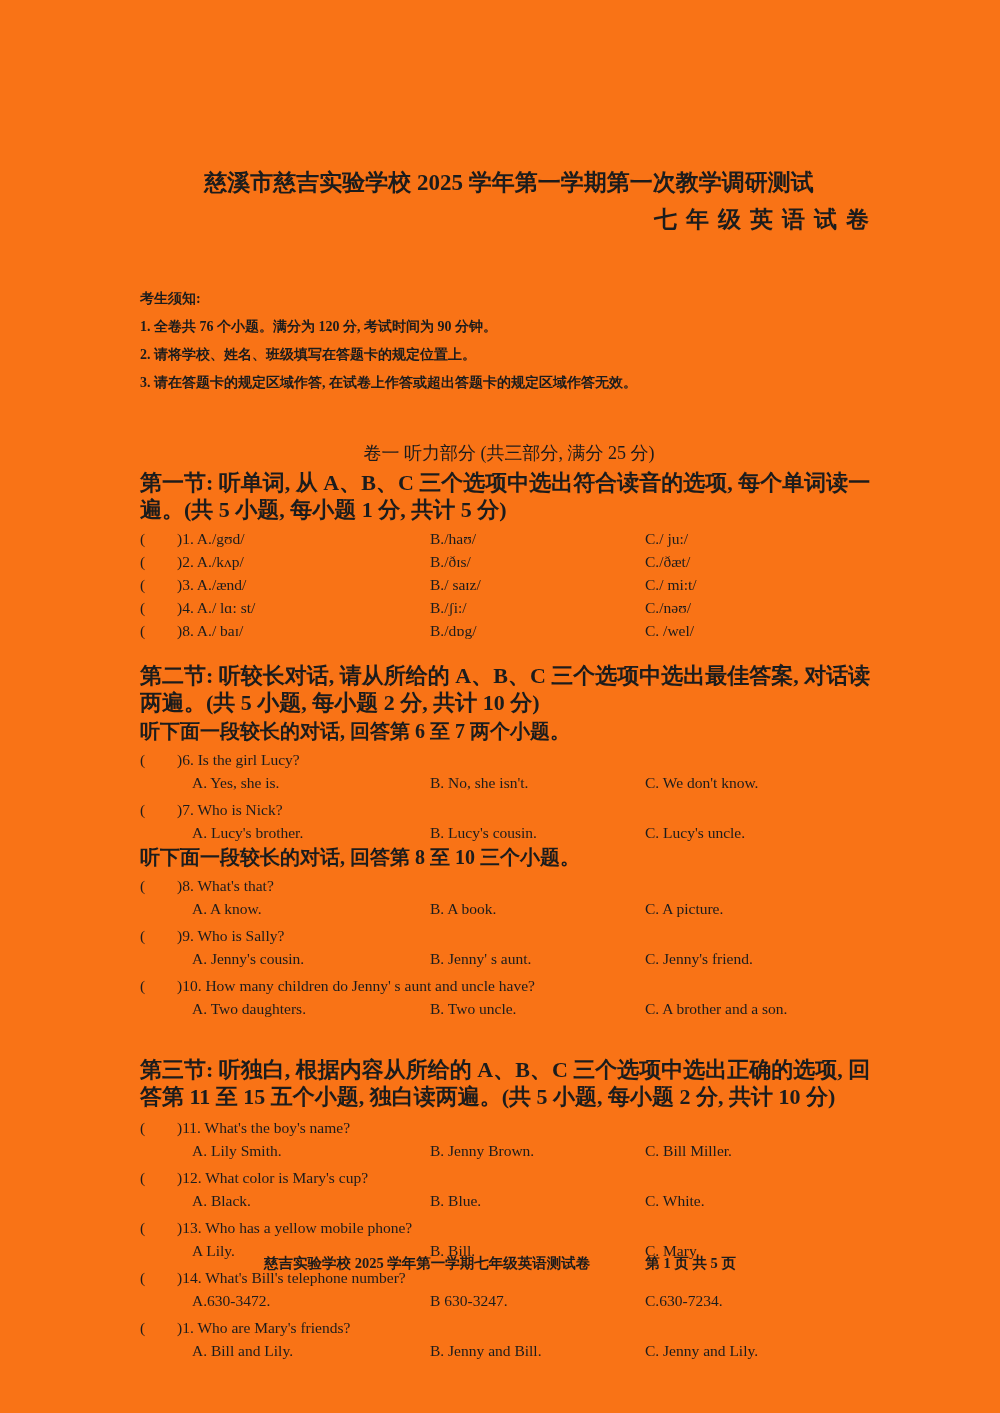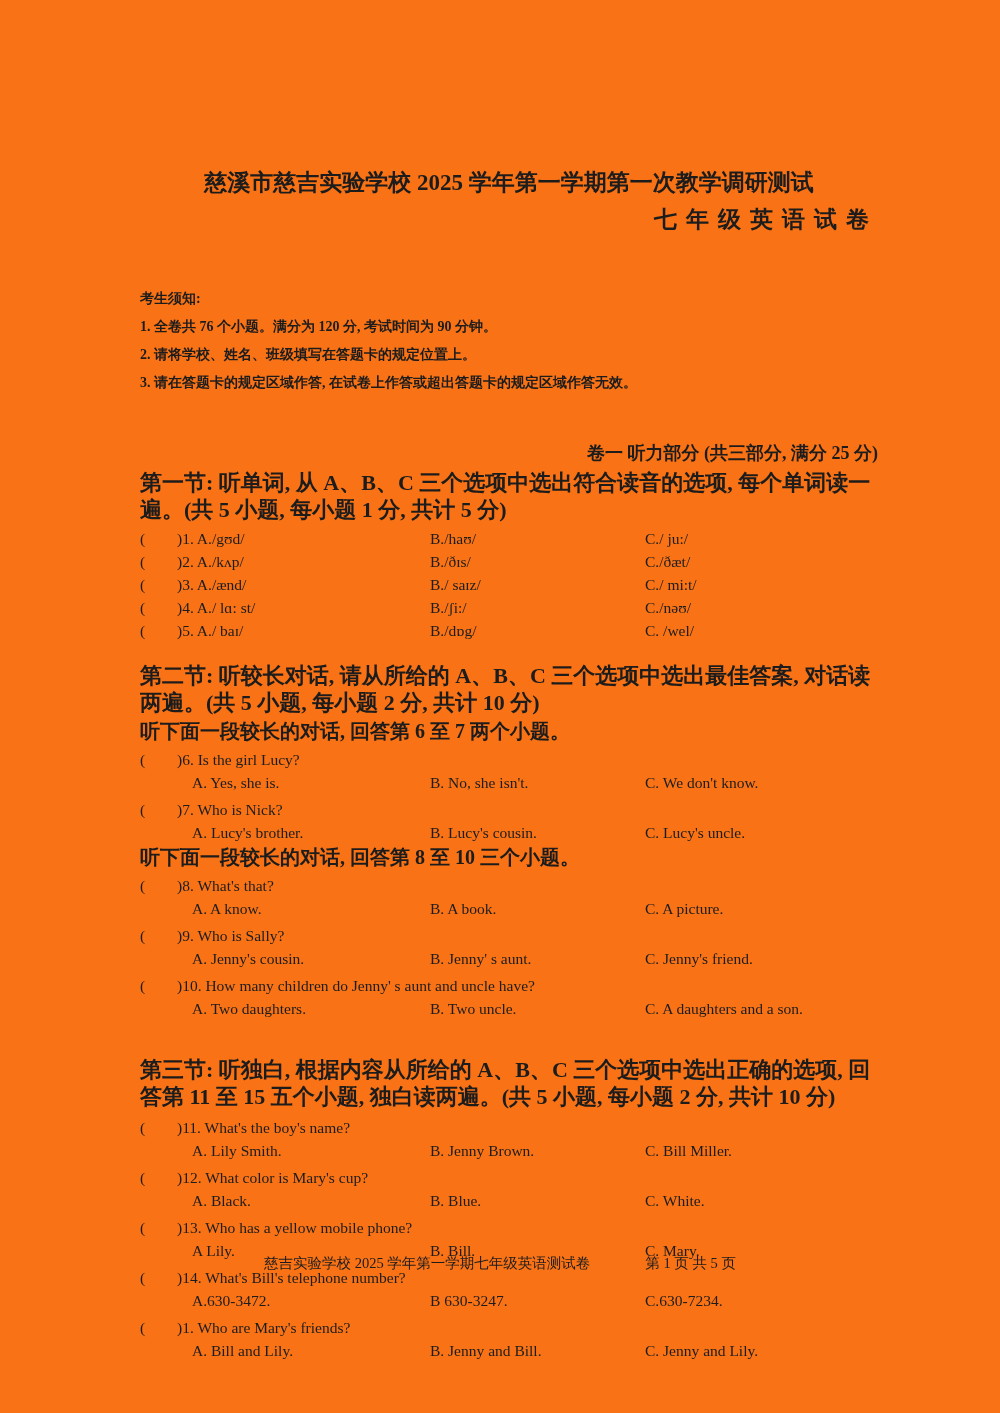--- a/index.html
+++ b/index.html
@@ -6,39 +6,39 @@
   .page{
     width:1000px;height:1413px;margin:0 auto;background:#f97316;
     box-sizing:border-box;padding:168px 122px 0 140px;
     font-family:"Liberation Serif","DejaVu Serif",serif;
     color:#1c1c1c;position:relative;overflow:hidden;
   }
   .title1{text-align:center;font-size:23px;font-weight:bold;line-height:30px;margin:0 0 0 0;}
   .title2{text-align:right;font-size:23px;font-weight:bold;letter-spacing:9px;line-height:30px;margin:7px 0 0 0;}
   .notice{margin-top:50px;}
   .notice p{margin:0;font-weight:bold;font-size:14px;line-height:28px;}
-  .sec-header{text-align:right;font-weight:bold;font-size:18px;margin:44px 0 0 0;line-height:24px;}
+  .sec-header{text-align:center;font-weight:normal;font-size:18px;margin:44px 0 0 0;line-height:24px;}
   .para{font-weight:bold;font-size:22px;line-height:27px;margin:4px 0 0 0;}
   .sub-header{font-weight:bold;font-size:20px;line-height:22px;margin:4px 0 0 0;}
   .rows{margin-top:6px;}
   .opt-row{display:flex;font-size:15.5px;line-height:19px;margin-top:4px;}
   .opt-row .c1{width:290px;}
   .opt-row .c2{width:215px;}
   .opt-row .c3{flex:1;}
   .opt-row.indent{padding-left:52px;}
   .opt-row.indent .c1{width:238px;}
   .q-stem{font-size:15.5px;line-height:19px;margin-top:8px;}
   .bracket{display:inline-block;width:37px;}
   .qblock{margin-top:2px;}
   .gap-md{margin-top:22px;}
   .gap-lg{margin-top:38px;}
   .footer{
     position:absolute;left:0;right:0;bottom:140px;
     display:flex;justify-content:center;gap:55px;
-    font-weight:normal;font-size:14.5px;
+    font-weight:bold;font-size:14.5px;
   }
 </style>
 </head>
 <body>
 
 <div class="page">
 
   <h1 class="title1">慈溪市慈吉实验学校 2025 学年第一学期第一次教学调研测试</h1>
   <h2 class="title2">七年级英语试卷</h2>
 
@@ -67,21 +67,21 @@
         <span class="c1"><span class="bracket">(</span><span>)3. A./ænd/</span></span>
         <span class="c2">B./ saɪz/</span>
         <span class="c3">C./ mi:t/</span>
       </div>
       <div class="opt-row">
         <span class="c1"><span class="bracket">(</span><span>)4. A./ lɑ: st/</span></span>
         <span class="c2">B./ʃi:/</span>
         <span class="c3">C./nəʊ/</span>
       </div>
       <div class="opt-row">
-        <span class="c1"><span class="bracket">(</span><span>)5. A./ baɪ/</span></span>
+        <span class="c1"><span class="bracket">(</span><span>)8. A./ baɪ/</span></span>
         <span class="c2">B./dɒg/</span>
         <span class="c3">C. /wel/</span>
       </div>
     </div>
 
   <p class="para gap-md">第二节: 听较长对话, 请从所给的 A、B、C 三个选项中选出最佳答案, 对话读两遍。(共 5 小题, 每小题 2 分, 共计 10 分)</p>
   <div id="s2-blocks">
       <p class="sub-header">听下面一段较长的对话, 回答第 6 至 7 两个小题。</p>
       <div class="qblock">
         <div class="q-stem"><span class="bracket">(</span><span>)6. Is the girl Lucy?</span></div>
@@ -114,21 +114,21 @@
           <span class="c1">A. Jenny's cousin.</span>
           <span class="c2">B. Jenny' s aunt.</span>
           <span class="c3">C. Jenny's friend.</span>
         </div>
       </div>
       <div class="qblock">
         <div class="q-stem"><span class="bracket">(</span><span>)10. How many children do Jenny' s aunt and uncle have?</span></div>
         <div class="opt-row indent">
           <span class="c1">A. Two daughters.</span>
           <span class="c2">B. Two uncle.</span>
-          <span class="c3">C. A daughters and a son.</span>
+          <span class="c3">C. A brother and a son.</span>
         </div>
       </div>
     </div>
 
   <p class="para gap-lg">第三节: 听独白, 根据内容从所给的 A、B、C 三个选项中选出正确的选项, 回答第 11 至 15 五个小题, 独白读两遍。(共 5 小题, 每小题 2 分, 共计 10 分)</p>
   <div id="s3-rows">
       <div class="qblock">
         <div class="q-stem"><span class="bracket">(</span><span>)11. What's the boy's name?</span></div>
         <div class="opt-row indent">
           <span class="c1">A. Lily Smith.</span>

